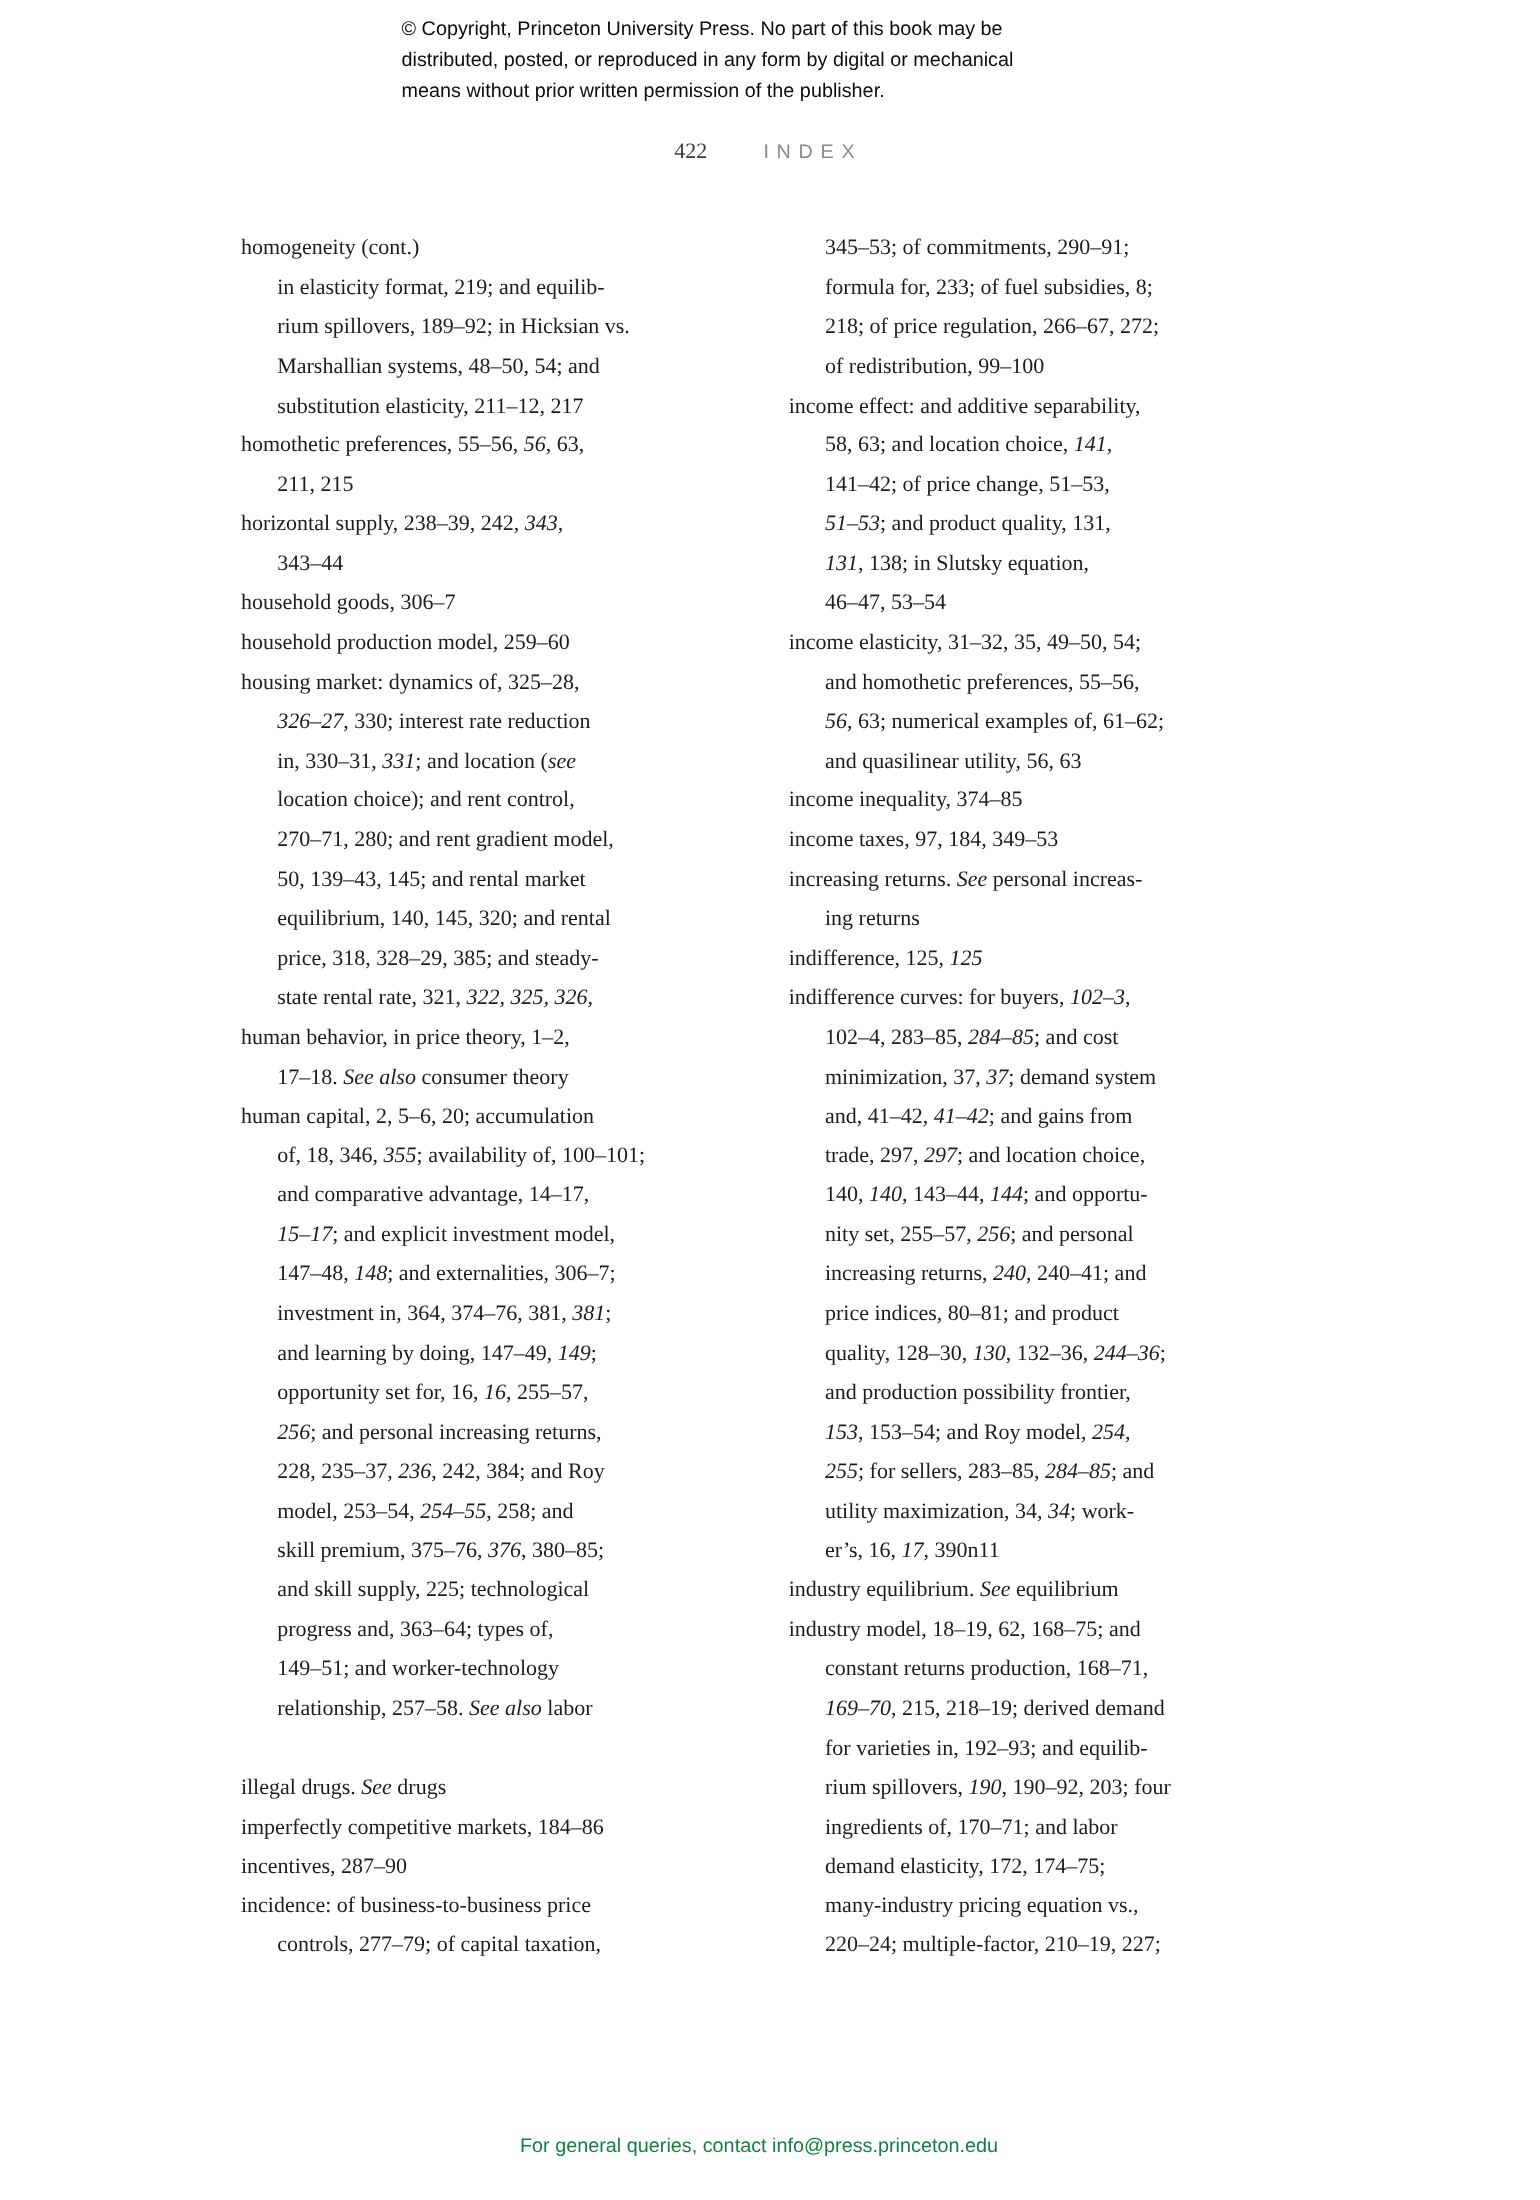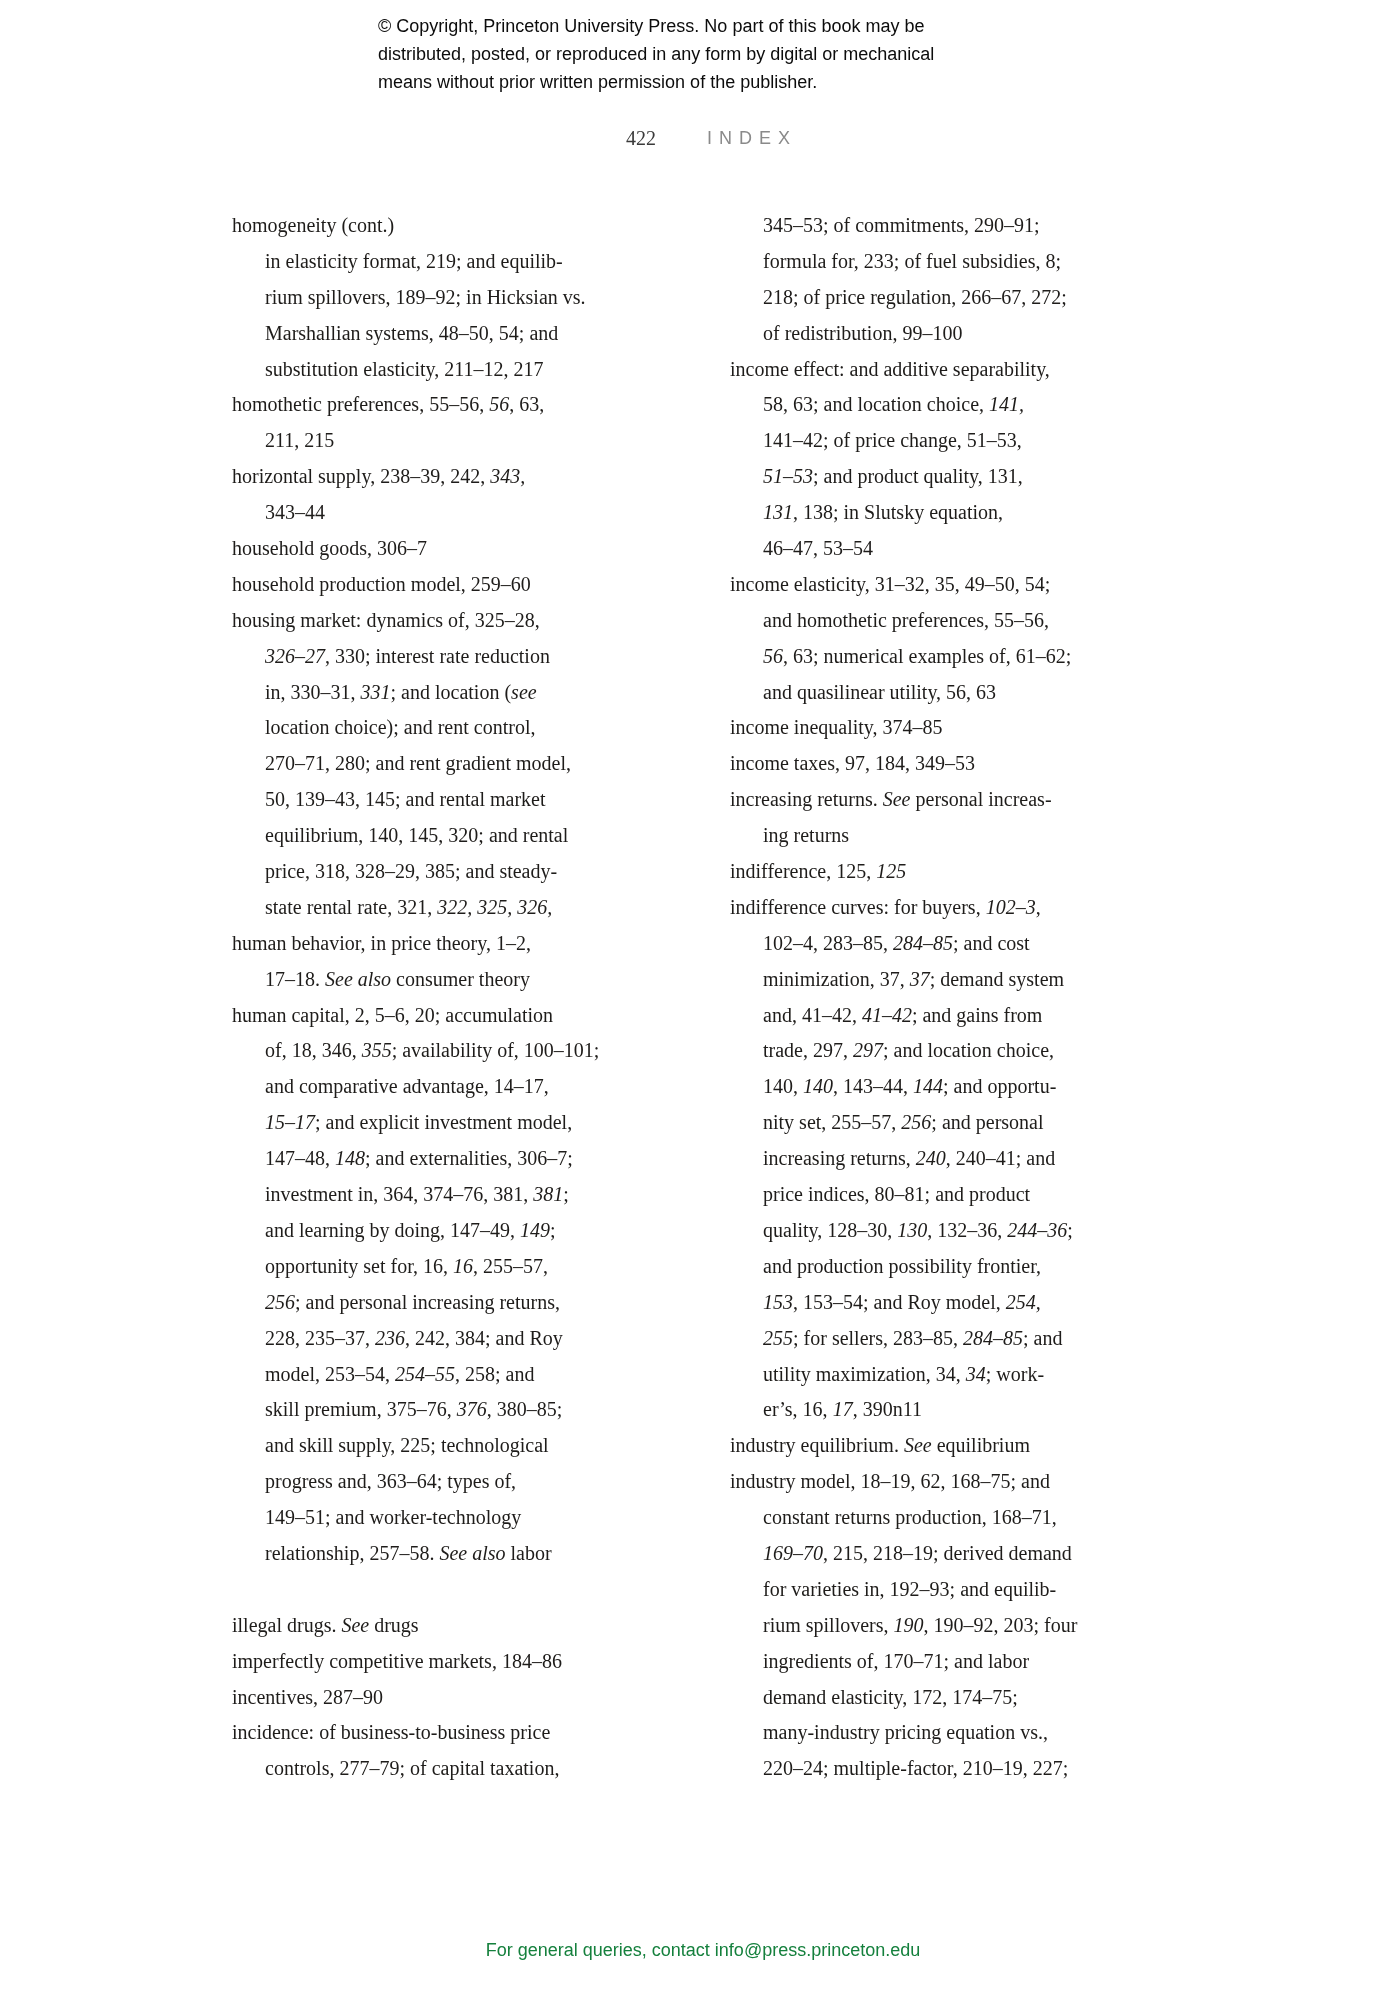--- a/index.html
+++ b/index.html
@@ -4,21 +4,21 @@
 <style>
   html,body { margin:0; padding:0; }
   body {
     width:1400px; height:2000px;
     background:#ffffff;
     position:relative;
     font-family:"Liberation Serif", serif;
     color:#1e1c1a;
     overflow:hidden;
   }
-  .page { position:absolute; inset:0;margin-left:13px; }
+  .page { position:absolute; inset:0; }
 
   .copyright {
     position:absolute; left:365px; top:12px;
     font-family:"Liberation Sans", sans-serif;
     font-size:18px; line-height:28px;
     color:#0c0c0c;
   }
 
   .runhead { position:absolute; top:127px; left:0; width:1336px; height:30px; }
   .pagenum {

